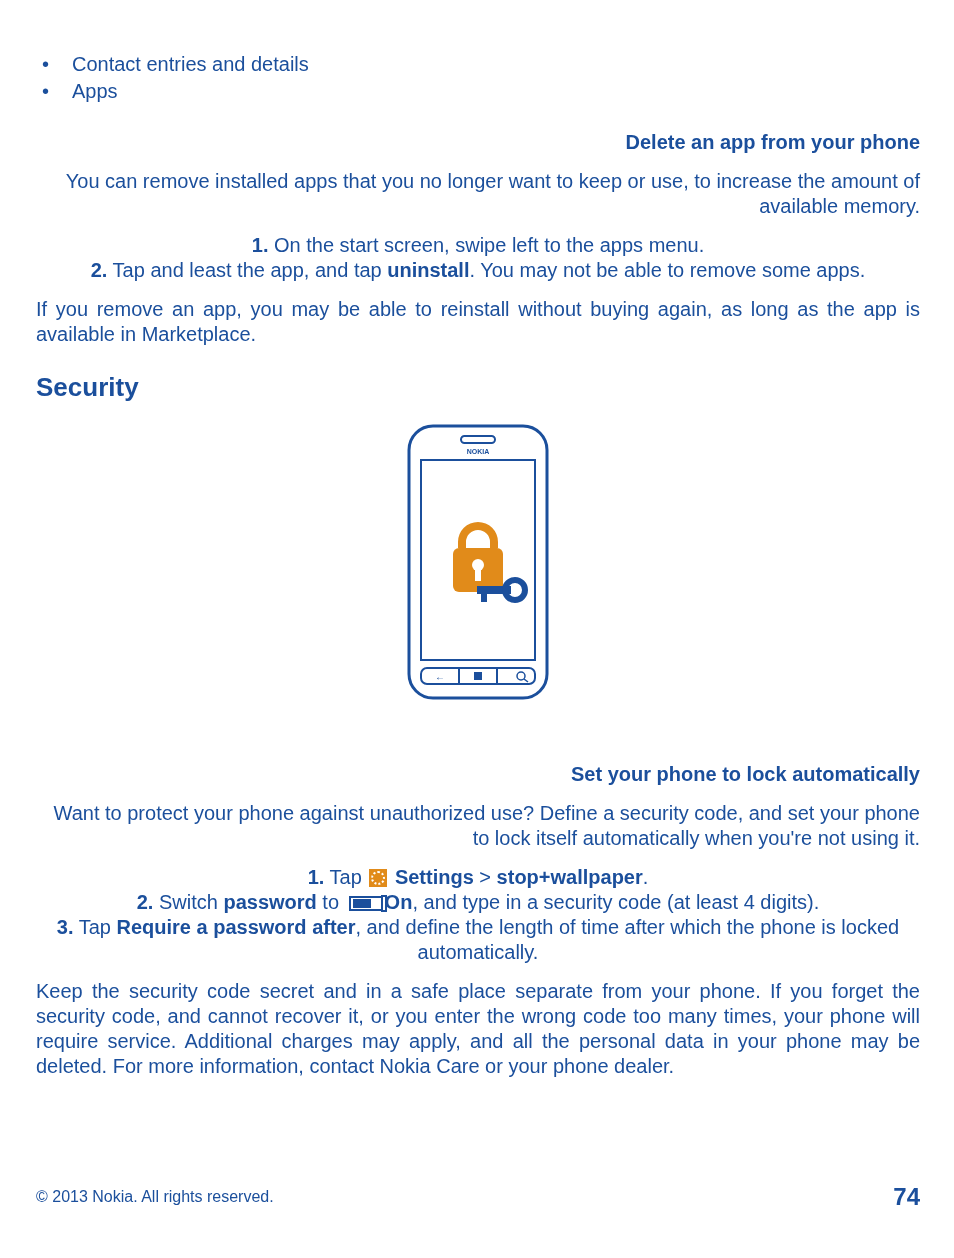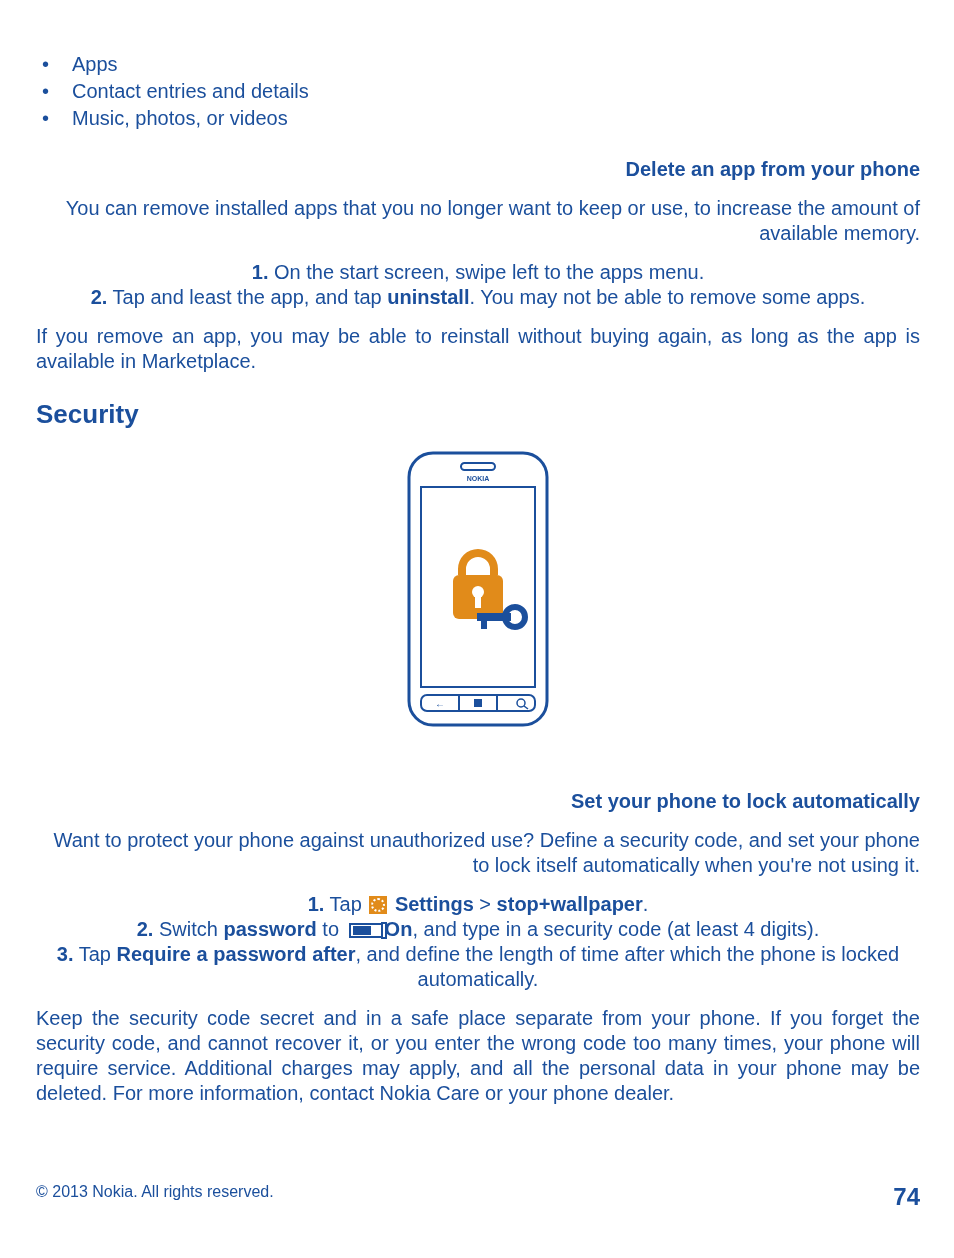--- a/index.html
+++ b/index.html
@@ -114,35 +114,34 @@
     border: 2px solid #1b4f9c;
     box-sizing: border-box;
   }
   .footer {
     position: absolute;
     left: 36px;
     right: 34px;
     bottom: 46px;
     display: flex;
     justify-content: space-between;
-    align-items: flex-start;
+    align-items: center;
     font-size: 16px;
   }
   .footer .copyright { font-size: 16px; }
   .footer .pagenum { font-size: 24px; font-weight: 700; }
 </style>
 </head>
 <body>
 
 <div class="page">
 
   <ul class="bullets">
+    <li><span>Contact entries and details</span></li>
     <li><span>Apps</span></li>
-    <li><span>Contact entries and details</span></li>
-    <li><span>Music, photos, or videos</span></li>
   </ul>
 
   <p class="sub-heading-bold">Delete an app from your phone</p>
 
   <p>You can remove installed apps that you no longer want to keep or use, to increase the amount of available memory.</p>
 
   <div class="ol">
     <span class="step">
       <span class="num">1.</span><span> On the start screen, swipe left to the apps menu.</span>
     </span>

